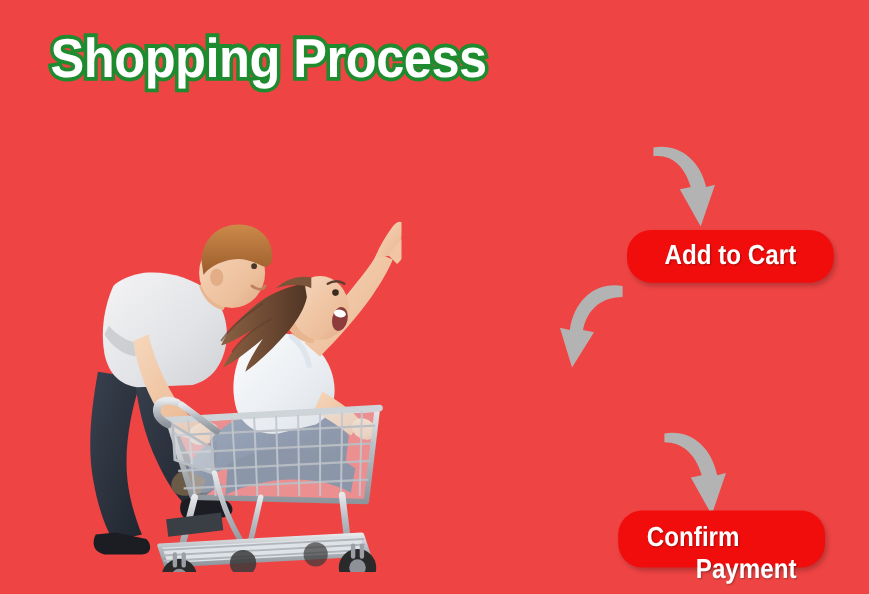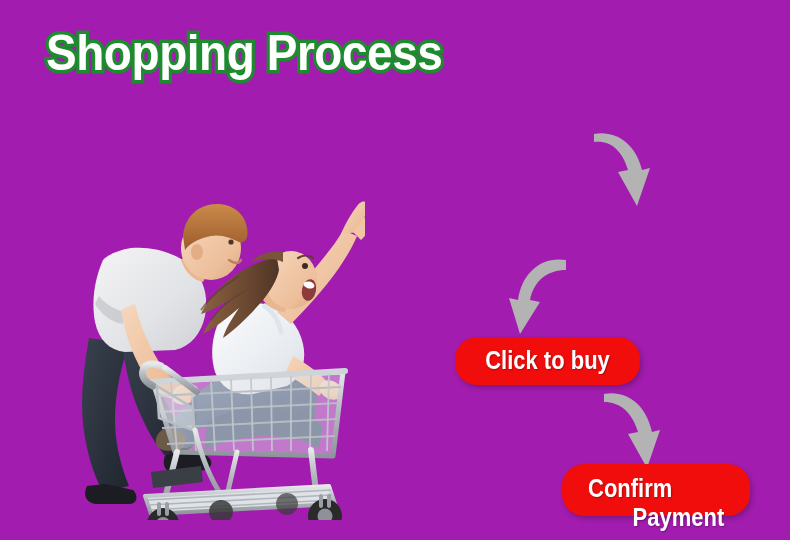--- a/index.html
+++ b/index.html
@@ -8,21 +8,21 @@
     padding: 0;
     background: #ffffff;
   }
   body {
     font-family: "Liberation Sans", sans-serif;
   }
   #canvas {
     position: relative;
     width: 790px;
     height: 540px;
-    background: #a21caf;
+    background: #ef4444;
     overflow: hidden;
   }
 
   
   .title {
     position: absolute;
     left: 46px;
     top: 24px;
     font-family: "Liberation Sans Narrow", "Liberation Sans", sans-serif;
     font-size: 50px;
@@ -299,23 +299,23 @@
     </svg>
   </div>
 
   <div class="arrow" id="arrow-3">
     <svg width="72" height="92" viewBox="0 0 72 92" xmlns="http://www.w3.org/2000/svg">
       <path d="M2 14 C24 10 44 24 50 52 L58 50 L45 88 L26 54 L36 52 C30 32 18 22 2 22 Z" fill="#b3b3b3"></path>
     </svg>
   </div>
 
 
-
-  <div class="flow-box" id="box-buy">
-    <span class="line single">Click to buy</span>
-  </div>
+  <div class="flow-box" id="box-cart">
+    <span class="line single">Add to Cart</span>
+  </div>
+
 
   <div class="flow-box" id="box-confirm">
     <span class="line l1">Confirm</span>
     <span class="line l2">Payment</span>
   </div>
 
 </div>
 
 </body></html>

